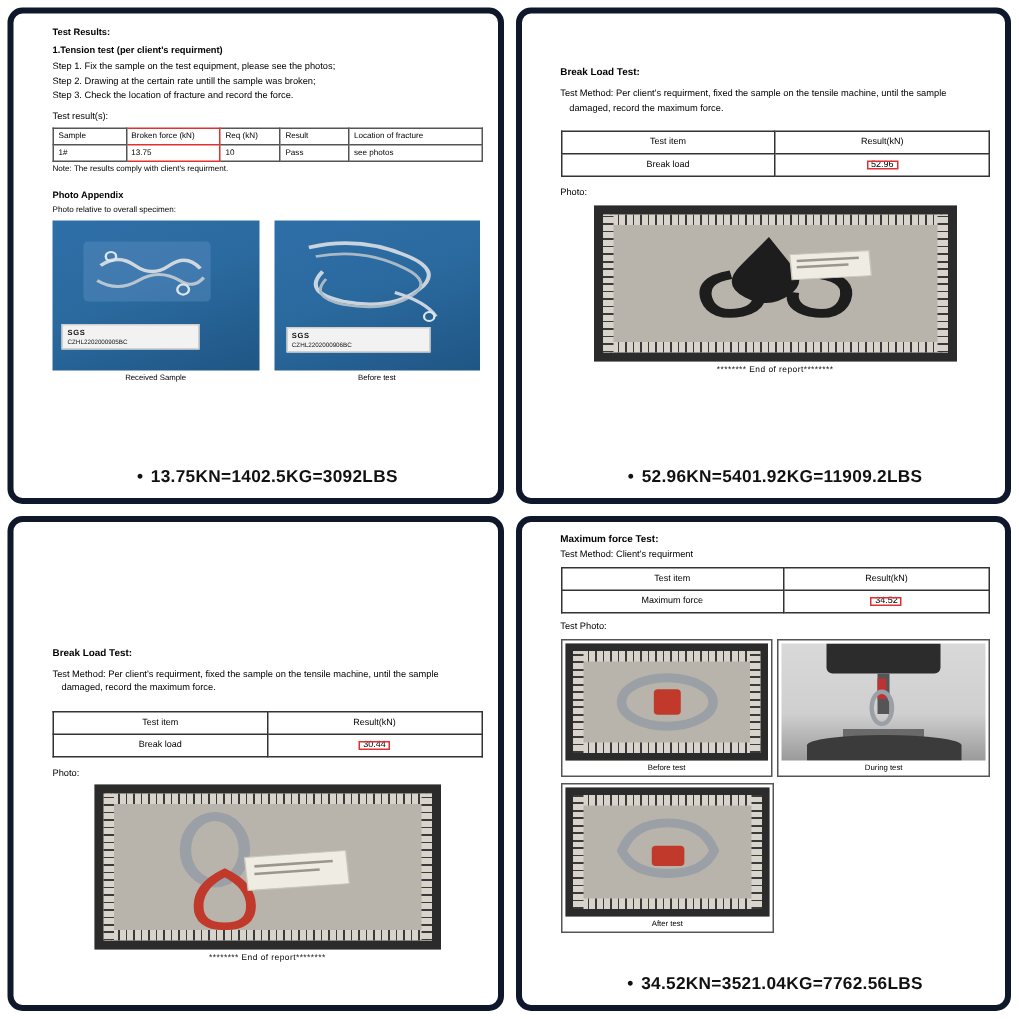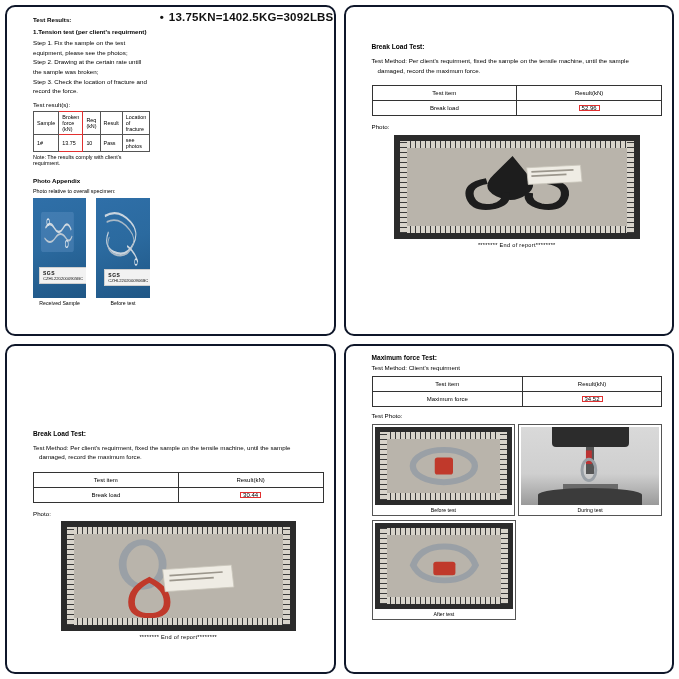--- a/index.html
+++ b/index.html
@@ -14,26 +14,26 @@
   .grid {
     width: 679px;
     height: 679px;
     display: grid;
     grid-template-columns: 1fr 1fr;
     grid-template-rows: 1fr 1fr;
     gap: 8px;
     padding: 5px;
   }
   .panel {
-    border: 2px solid #0f172a;
+    border: 4px solid #0f172a;
     border-radius: 10px;
     background: #ffffff;
     position: relative;
     display: flex;
-    flex-direction: row;
+    flex-direction: column;
     overflow: hidden;
     padding-left: 16px;
   }
   .doc {
     flex: 1 1 auto;
     padding: 8px 10px 2px 10px;
     overflow: hidden;
     position: relative;
   }
   .caption {
@@ -286,20 +286,23 @@
           <path d="M96 18 l-16 22 q-12 16 2 26 q14 10 26 -2 q10 -10 2 -22 l-14 -24 z" fill="#1d1d1d"></path>
           <path d="M74 48 q-18 4 -14 20 q4 14 20 10 q12 -4 10 -16" fill="none" stroke="#1d1d1d" stroke-width="7"></path>
           <path d="M126 48 q18 4 14 20 q-4 14 -20 10 q-12 -4 -10 -16" fill="none" stroke="#1d1d1d" stroke-width="7"></path>
           <rect x="108" y="32" width="46" height="20" fill="#efece4" stroke="#c9c5ba" stroke-width="0.8" transform="rotate(-4 108 32)"></rect>
           <rect x="112" y="36" width="36" height="2" fill="#9b968c" transform="rotate(-4 112 36)"></rect>
           <rect x="112" y="41" width="30" height="2" fill="#9b968c" transform="rotate(-4 112 41)"></rect>
         </svg>
       </div>
       <div class="endnote">******** End of report********</div>
     </div>
+    <div class="caption">
+      <span class="bullet">•</span><span>52.96KN=5401.92KG=11909.2LBS</span>
+    </div>
   </div>
 
   <div class="panel">
     <div class="doc">
       <div style="height:76px"></div>
       <div class="t65 t-b">Break Load Test:</div>
       <div class="t mt6">Test Method: Per client's requirment, fixed the sample on the tensile machine, until the sample</div>
       <div class="t indent">damaged, record the maximum force.</div>
 
       <table class="rtbl mt10">
@@ -393,15 +396,18 @@
             <svg width="100%" height="100%" viewBox="0 0 140 90" preserveAspectRatio="none">
               <path d="M36 44 q8 -22 34 -22 q26 0 34 22 q-8 18 -34 18 q-26 0 -34 -18 z" fill="none" stroke="#9aa0a6" stroke-width="7"></path>
               <rect x="58" y="40" width="24" height="16" rx="3" fill="#c0392b"></rect>
             </svg>
           </div>
           <div class="photo-label">After test</div>
         </div>
         <div class="p4cell" style="border:none;"></div>
       </div>
     </div>
+    <div class="caption">
+      <span class="bullet">•</span><span>34.52KN=3521.04KG=7762.56LBS</span>
+    </div>
   </div>
 
 </div>
 
 </body></html>

